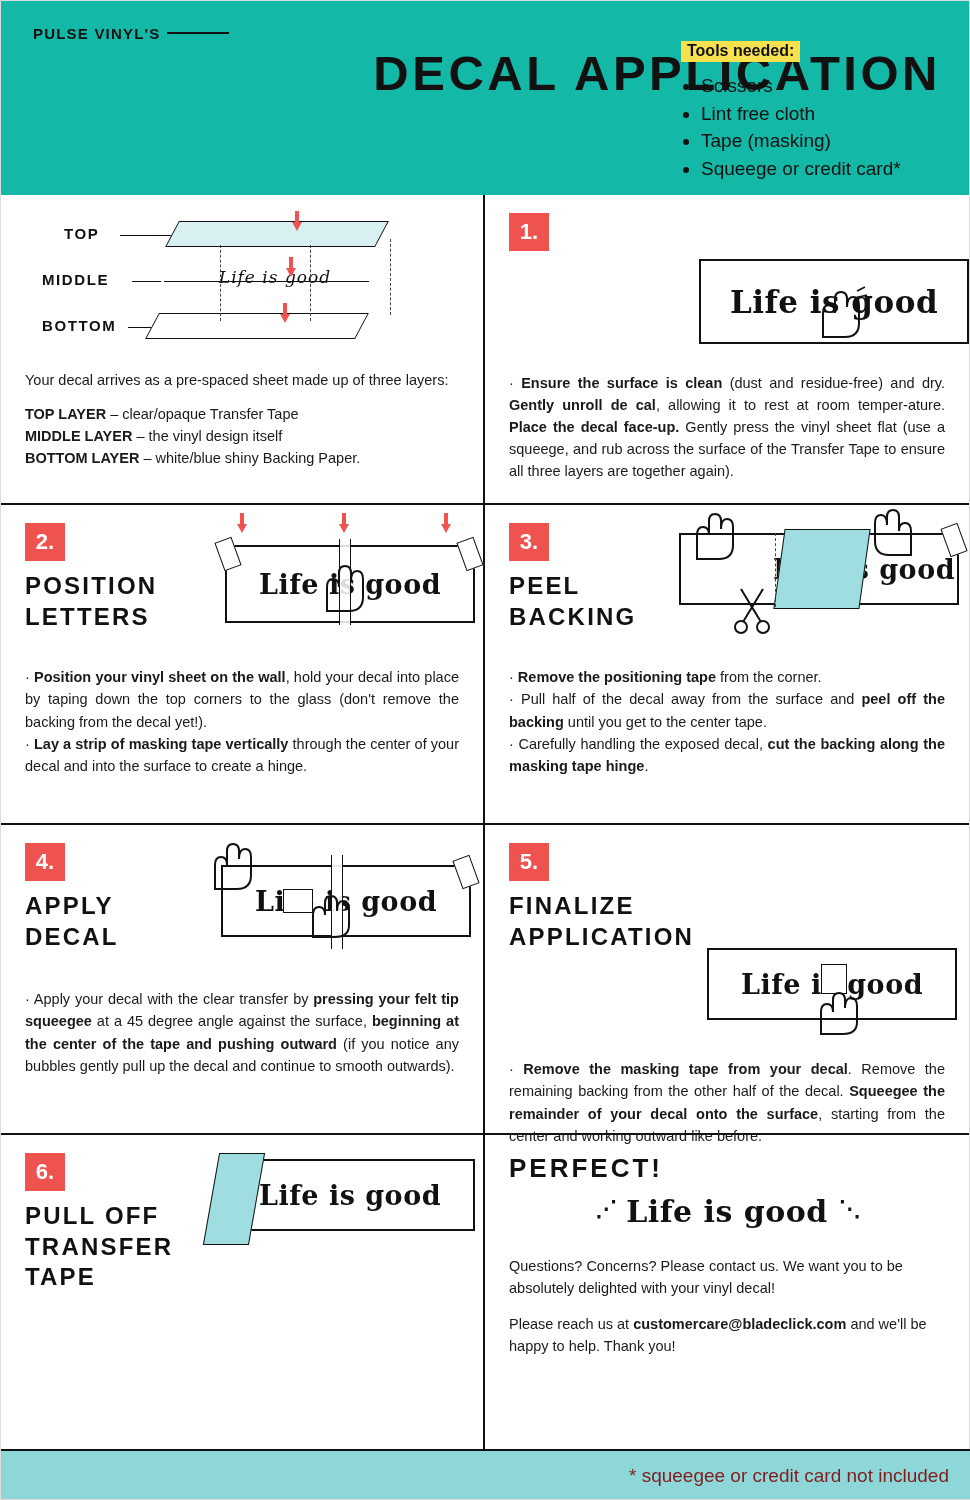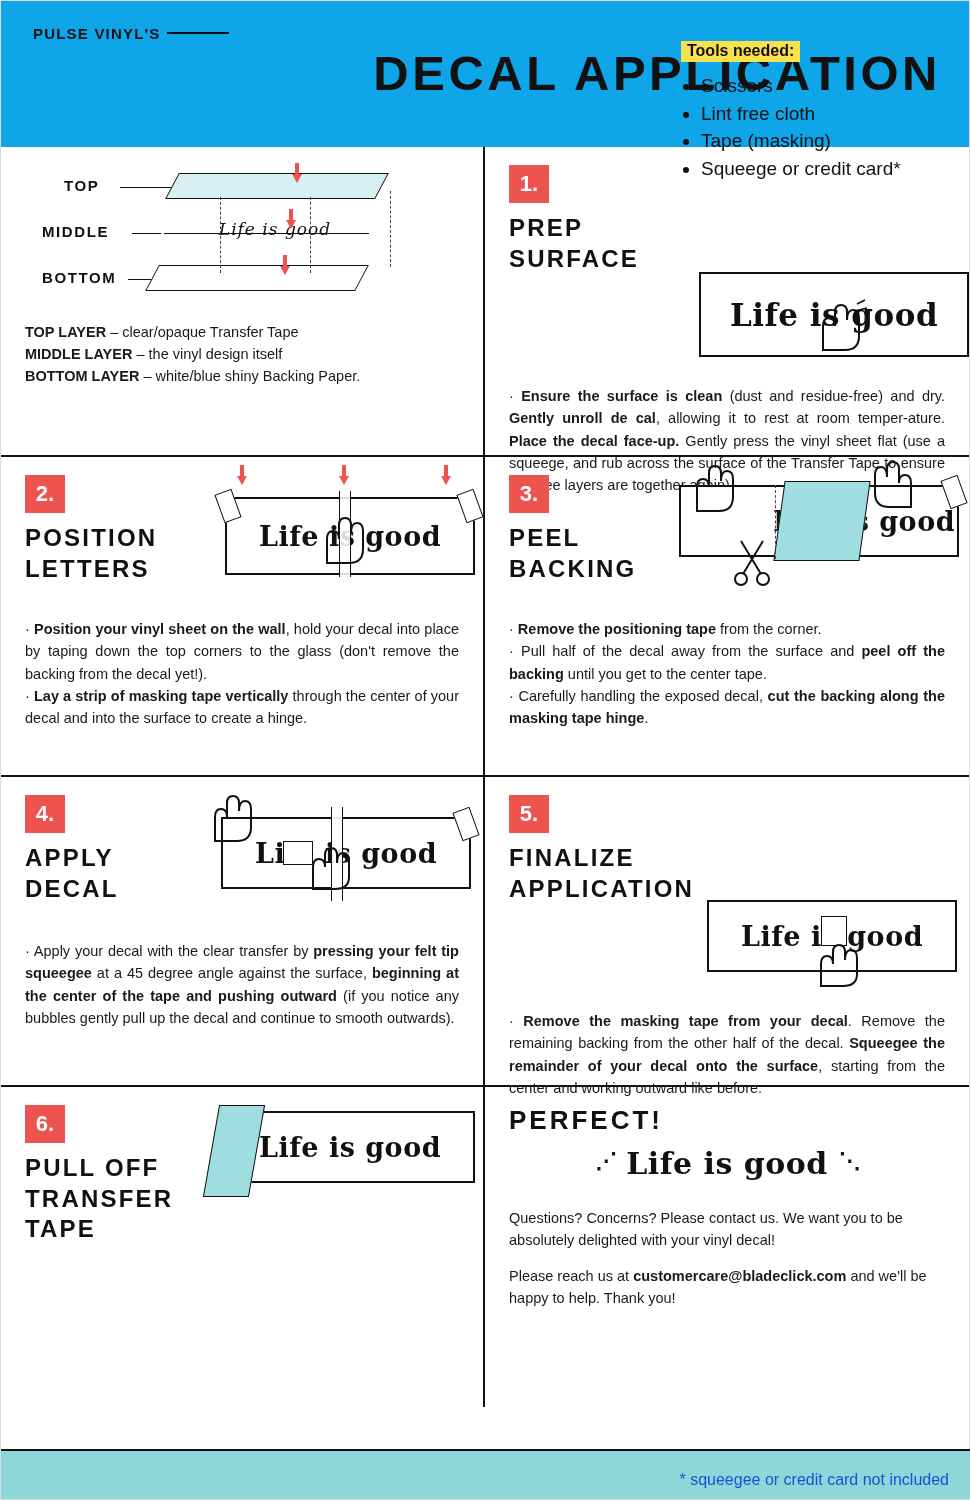--- a/index.html
+++ b/index.html
@@ -16,22 +16,22 @@
   .page {
     position: relative;
     width: 970px; height: 1500px;
     background: #ffffff;
     border: 1px solid #dcdcdc;
   }
 
   
   .header {
     position: relative;
-    height: 146px;
-    background: #0ea5e9;
+    height: 194px;
+    background: #14b8a6;
     padding: 24px 28px 0 32px;
   }
   .brand {
     font-size: 15px;
     font-weight: bold;
     letter-spacing: 1.2px;
     color: #111;
     margin-bottom: 2px;
   }
   .brand-rule {
@@ -266,23 +266,23 @@
 
   .footer {
     position: absolute;
     left: 0; bottom: 0;
     width: 970px; height: 50px;
     background: #8ed7d9;
     border-top: 2px solid #111;
   }
   .footer-note {
     position: absolute;
-    right: 22px; top: 20px;
-    font-size: 16px;
-    color: #1d4ed8;
+    right: 22px; top: 14px;
+    font-size: 19px;
+    color: #7f1d1d;
   }
 
   .perfect-title {
     font-size: 26px;
     font-weight: bold;
     letter-spacing: 3px;
     color: #111;
     margin-bottom: 4px;
   }
   .perfect-decal {
@@ -362,32 +362,32 @@
               <span class="stem"></span>
               <span class="head"></span>
             </div>
           <div class="redarrow" style="left:238px; top:86px;">
               <span class="stem"></span>
               <span class="head"></span>
             </div>
         </div>
 
         <div class="body-text" style="margin-top:22px;">
+          <p>Your decal arrives as a pre-spaced sheet made up of three layers:</p>
           <p style="margin-top:12px;">
             <b>TOP LAYER</b><span> – clear/opaque Transfer Tape</span><br>
             <b>MIDDLE LAYER</b><span> – the vinyl design itself</span><br>
             <b>BOTTOM LAYER</b><span> – white/blue shiny Backing Paper.</span>
           </p>
         </div>
       </div>
 
       <div class="cell right">
         <div class="step-head-wrap">
           <div class="stepnum">1.</div>
-          <div class="step-title">PREP SURFACE</div>
 
           <div class="art decal-box" style="left:190px; top:-2px; width:270px; height:85px;">
             <span class="decal-text">Life is good</span>
             <div class="hand" style="left:108px; top:24px;">
               <svg viewBox="0 0 60 56" fill="none" stroke="#111" stroke-width="2">
                 <path d="M14 52 L14 28 Q14 20 20 20 Q26 20 26 28 L26 14 Q26 7 32 7 Q38 7 38 14 L38 22 Q38 12 44 12 Q50 12 50 20 L50 38 Q50 52 36 52 Z"></path>
                 <path d="M48 6 L56 2 M50 12 L58 10" stroke-width="1.6"></path>
               </svg>
             </div>
           </div>

